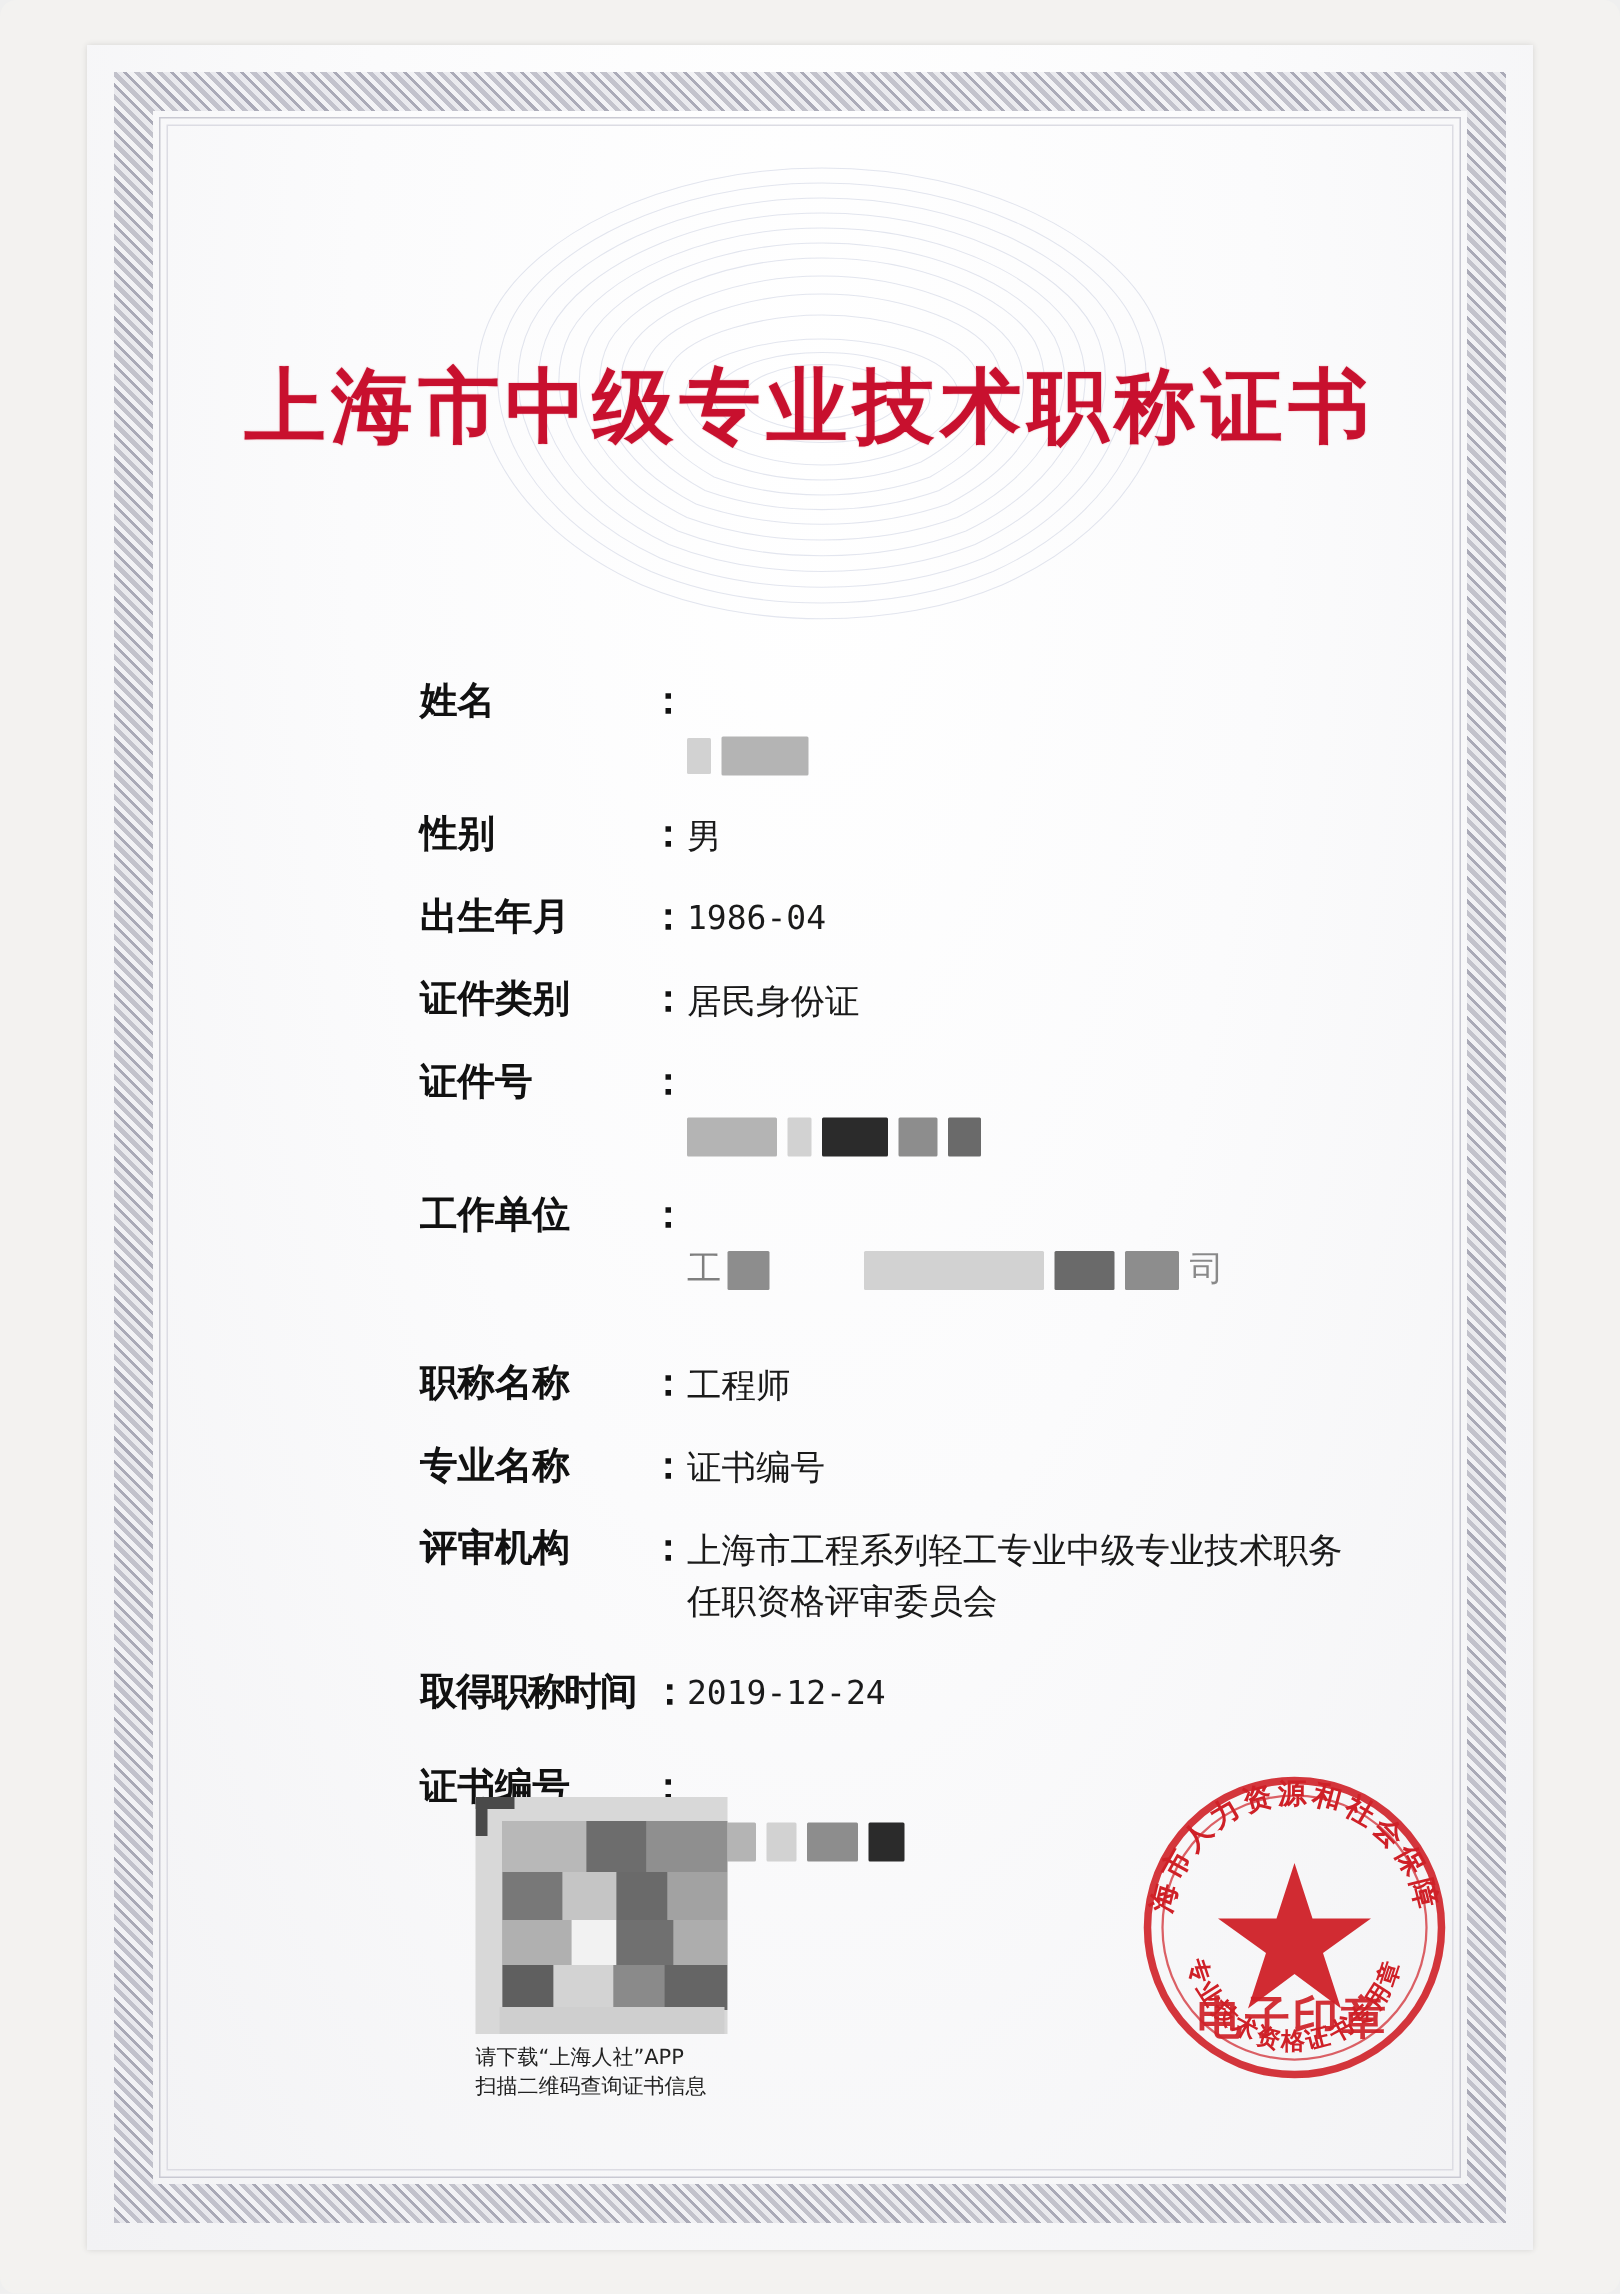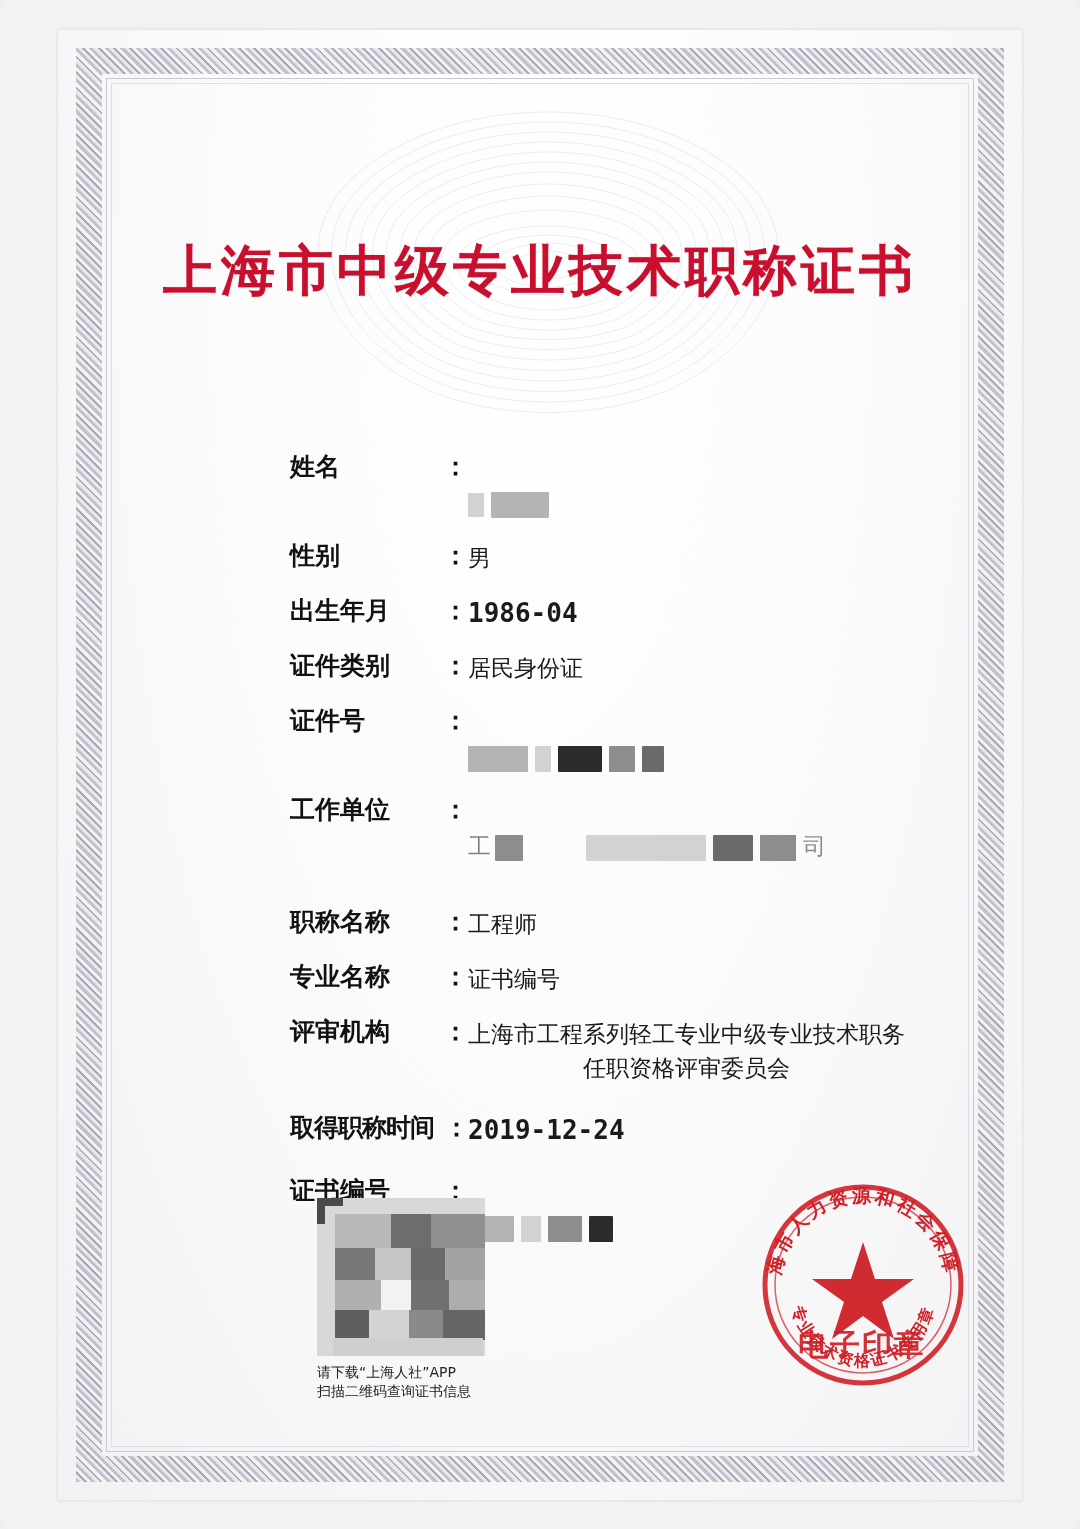--- a/index.html
+++ b/index.html
@@ -79,24 +79,23 @@
     font-weight: bold;
     font-size: 54px;
     letter-spacing: 4px;
     color: #c8102e;
     text-shadow: 0 0 1px rgba(200,16,46,.5);
   }
 
   
   .fields {
     position: absolute;
-    left: 232px;
+    left: 222px;
     top: 420px;
     width: 700px;
-    text-align: center;
   }
   .row {
     display: flex;
     align-items: flex-start;
     margin-bottom: 19px;
   }
   .row.gap-top { margin-top: 42px; }
   .label {
     width: 178px;
     flex: 0 0 178px;
@@ -112,22 +111,21 @@
   .value {
     font-family: "DejaVu Serif", "Liberation Serif", serif;
     font-size: 23px;
     color: #1a1a1a;
     line-height: 34px;
     padding-top: 2px;
     white-space: pre-line;
   }
   .value.mono {
     font-family: "DejaVu Sans Mono", "Liberation Mono", monospace;
-    font-size: 26px;
-    font-weight: bold;
+    font-size: 22px;
   }
 
   
   .redact {
     display: inline-block;
     vertical-align: middle;
     height: 26px;
     border-radius: 1px;
     margin-right: 7px;
   }

